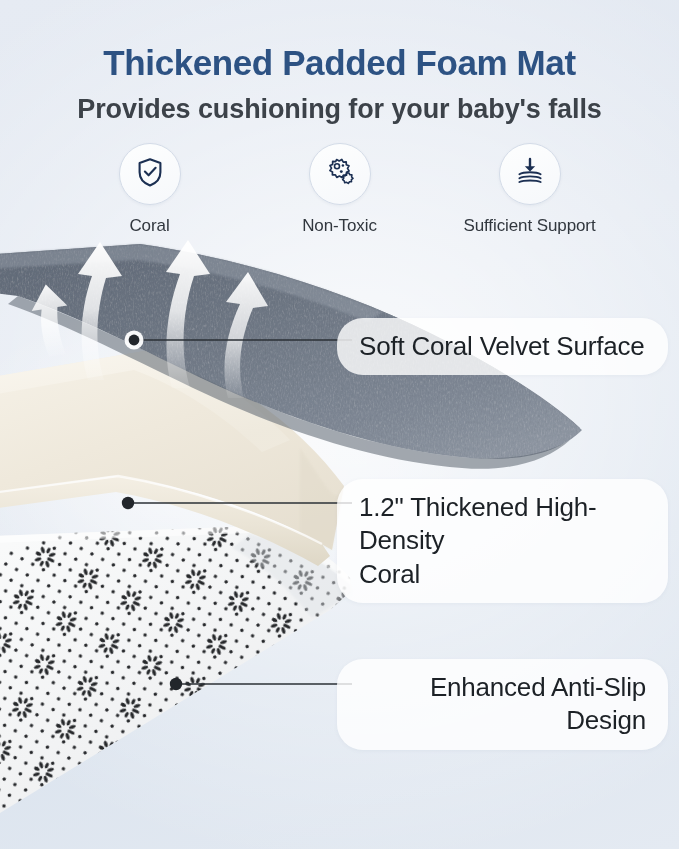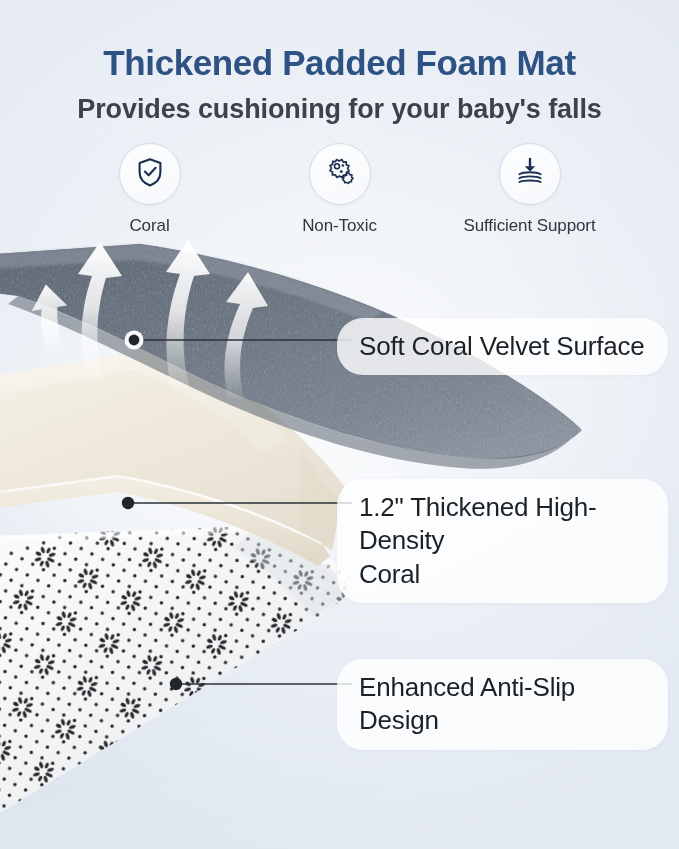--- a/index.html
+++ b/index.html
@@ -74,21 +74,21 @@
     border-radius:26px;
     padding:12px 22px;
     font-size:26px;
     color:#1c2126;
     letter-spacing:-0.2px;
     line-height:1.28;
     box-shadow:0 1px 4px rgba(90,110,140,0.06);
   }
   #callout-1 { left:337px; top:318px; width:331px; }
   #callout-2 { left:337px; top:479px; width:331px; }
-  #callout-3 { left:337px; top:659px; width:331px; }
+  #callout-3 { left:337px; top:659px; width:331px;text-align:right; }
 </style>
 </head>
 <body>
 
 <div id="bg"></div>
 <div id="bg-glow"></div>
 
 <div id="header">
   <div id="title">Thickened Padded Foam Mat</div>
   <div id="subtitle">Provides cushioning for your baby's falls</div>

